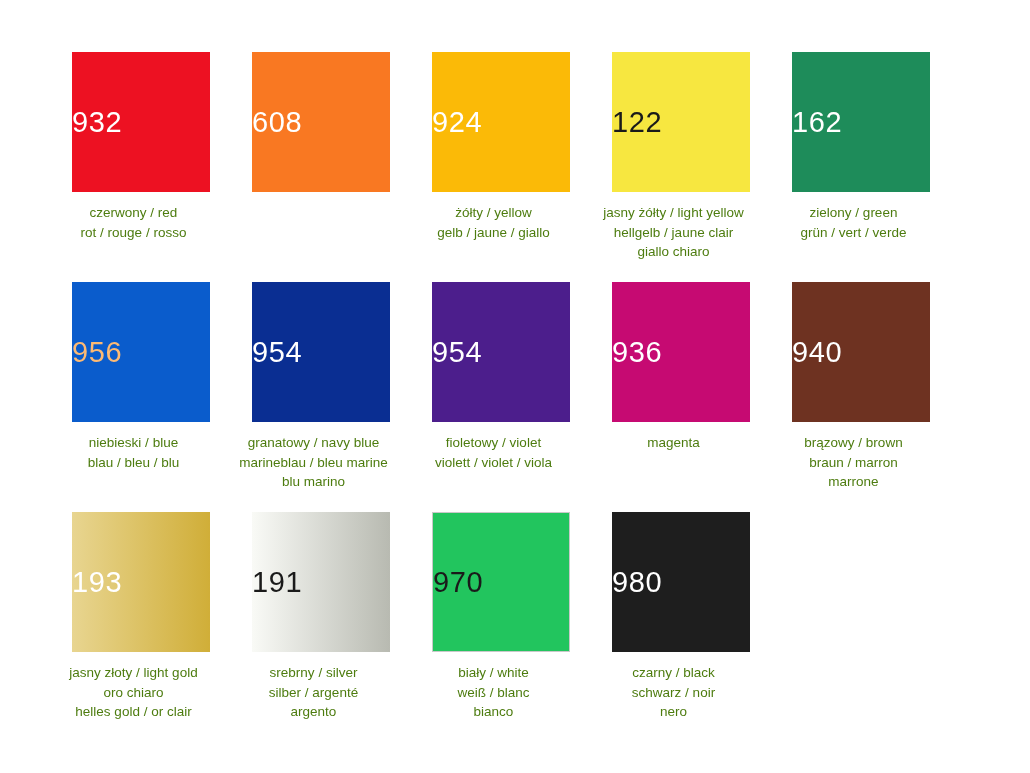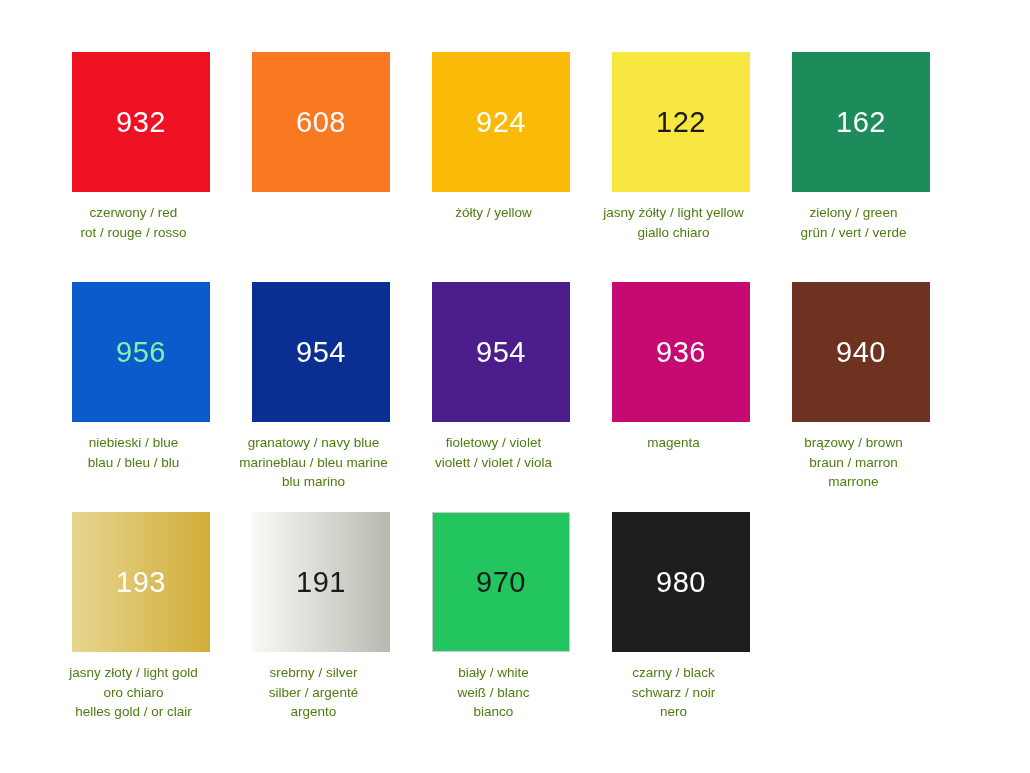--- a/index.html
+++ b/index.html
@@ -41,21 +41,20 @@
     flex-direction: column;
     align-items: center;
   }
   .swatch-cell:last-child { margin-right: 0; }
 
   .swatch-chip {
     width: 138px;
     height: 140px;
     display: flex;
     align-items: center;
-    justify-content: center;
     box-sizing: border-box;
   }
 
   .swatch-code {
     font-size: 29px;
     font-weight: 400;
     letter-spacing: 0.6px;
     line-height: 1;
     user-select: none;
   }
@@ -93,45 +92,47 @@
         <div class="swatch-chip" style="background: rgb(249, 120, 34);">
           <span class="swatch-code" style="color: rgb(255, 255, 255);">608</span>
         </div>
       </div>
       <div class="swatch-cell">
         <div class="swatch-chip" style="background: rgb(251, 186, 7);">
           <span class="swatch-code" style="color: rgb(255, 255, 255);">924</span>
         </div>
         <div class="swatch-names">
           <span class="swatch-name-line">żółty / yellow</span>
+          <span class="swatch-name-line">gelb / jaune / giallo</span>
         </div>
       </div>
       <div class="swatch-cell">
         <div class="swatch-chip" style="background: rgb(247, 231, 64);">
           <span class="swatch-code" style="color: rgb(26, 26, 26);">122</span>
         </div>
         <div class="swatch-names">
           <span class="swatch-name-line">jasny żółty / light yellow</span>
+          <span class="swatch-name-line">hellgelb / jaune clair</span>
           <span class="swatch-name-line">giallo chiaro</span>
         </div>
       </div>
       <div class="swatch-cell">
         <div class="swatch-chip" style="background: rgb(30, 140, 90);">
           <span class="swatch-code" style="color: rgb(255, 255, 255);">162</span>
         </div>
         <div class="swatch-names">
           <span class="swatch-name-line">zielony / green</span>
           <span class="swatch-name-line">grün / vert / verde</span>
         </div>
       </div>
     </div>
   <div class="swatch-row row-2">
       <div class="swatch-cell">
         <div class="swatch-chip" style="background: rgb(10, 92, 204);">
-          <span class="swatch-code" style="color: #86efac;">956</span>
+          <span class="swatch-code" style="color: #fdba74;">956</span>
         </div>
         <div class="swatch-names">
           <span class="swatch-name-line">niebieski / blue</span>
           <span class="swatch-name-line">blau / bleu / blu</span>
         </div>
       </div>
       <div class="swatch-cell">
         <div class="swatch-chip" style="background: rgb(10, 46, 146);">
           <span class="swatch-code" style="color: rgb(255, 255, 255);">954</span>
         </div>

